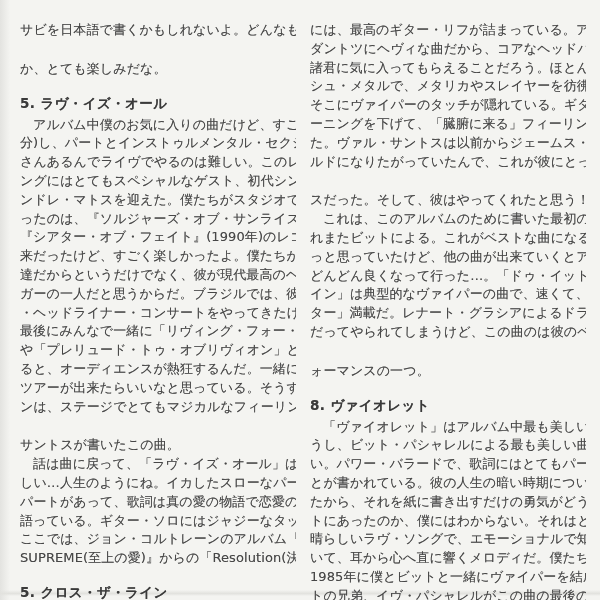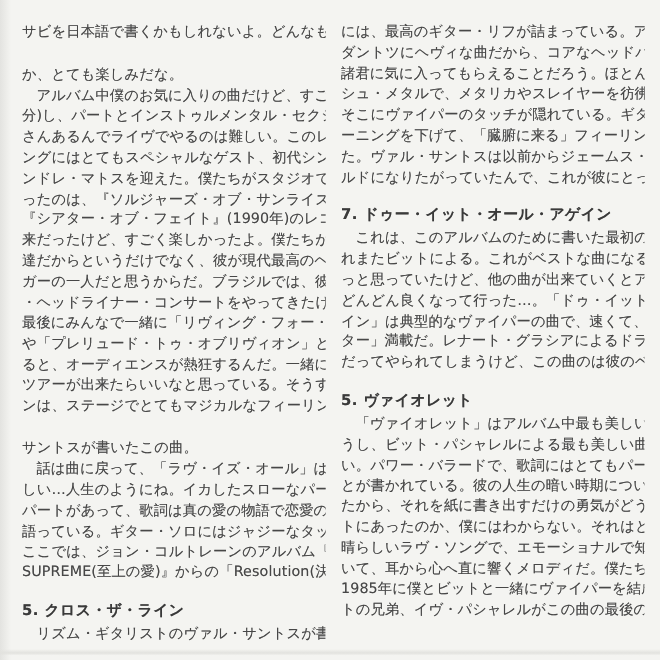--- a/index.html
+++ b/index.html
@@ -71,20 +71,21 @@
 
 <div class="page">
   <div class="edge-left"></div>
   <div class="edge-bottom"></div>
   <div class="columns">
     <div class="col">
         <div class="para">
           <div class="line">サビを日本語で書くかもしれないよ。どんなものになる</div>
           <div class="line last">か、とても楽しみだな。</div>
         </div>
+        <div class="heading">5. ラヴ・イズ・オール</div>
         <div class="para">
           <div class="line">　アルバム中僕のお気に入りの曲だけど、すごく長い(7</div>
           <div class="line">分)し、パートとインストゥルメンタル・セクションがたく</div>
           <div class="line">さんあるんでライヴでやるのは難しい。このレコーディ</div>
           <div class="line">ングにはとてもスペシャルなゲスト、初代シンガーのア</div>
           <div class="line">ンドレ・マトスを迎えた。僕たちがスタジオで一緒にな</div>
           <div class="line">ったのは、『ソルジャーズ・オブ・サンライズ』(1987年)と</div>
           <div class="line">『シアター・オブ・フェイト』(1990年)のレコーディング以</div>
           <div class="line">来だったけど、すごく楽しかったよ。僕たちが長年の友</div>
           <div class="line">達だからというだけでなく、彼が現代最高のヘヴィ・シン</div>
@@ -113,32 +114,33 @@
     <div class="col">
         <div class="para">
           <div class="line">には、最高のギター・リフが詰まっている。アルバム中、</div>
           <div class="line">ダントツにヘヴィな曲だから、コアなヘッドバンギング</div>
           <div class="line">諸君に気に入ってもらえることだろう。ほとんどスラッ</div>
           <div class="line">シュ・メタルで、メタリカやスレイヤーを彷彿させるけど、</div>
           <div class="line">そこにヴァイパーのタッチが隠れている。ギターのチュ</div>
           <div class="line">ーニングを下げて、「臓腑に来る」フィーリングを出してみ</div>
           <div class="line">た。ヴァル・サントスは以前からジェームス・ヘットフィー</div>
           <div class="line">ルドになりたがっていたんで、これが彼にとってのチャン</div>
+          <div class="line last">スだった。そして、彼はやってくれたと思う！</div>
         </div>
-        <div class="heading">7. ドゥー・イット・オール・アゲイン</div>
         <div class="para">
           <div class="line">　これは、このアルバムのために書いた最初の曲で、こ</div>
           <div class="line">れまたビットによる。これがベストな曲になると僕はず</div>
           <div class="line">っと思っていたけど、他の曲が出来ていくとアルバムは</div>
           <div class="line">どんどん良くなって行った…。「ドゥ・イット・オール・アゲ</div>
           <div class="line">イン」は典型的なヴァイパーの曲で、速くて、「ツイン・ギ</div>
           <div class="line">ター」満載だ。レナート・グラシアによるドラムにはいつ</div>
           <div class="line">だってやられてしまうけど、この曲のは彼のベスト・パフ</div>
+          <div class="line last">ォーマンスの一つ。</div>
         </div>
-        <div class="heading">5. ヴァイオレット</div>
+        <div class="heading">8. ヴァイオレット</div>
         <div class="para">
           <div class="line">　「ヴァイオレット」はアルバム中最も美しい曲だと思</div>
           <div class="line">うし、ビット・パシャレルによる最も美しい曲かもしれな</div>
           <div class="line">い。パワー・バラードで、歌詞にはとてもパーソナルなこ</div>
           <div class="line">とが書かれている。彼の人生の暗い時期についてだっ</div>
           <div class="line">たから、それを紙に書き出すだけの勇気がどうしてピッ</div>
           <div class="line">トにあったのか、僕にはわからない。それはともかく、素</div>
           <div class="line">晴らしいラヴ・ソングで、エモーショナルで知性に溢れて</div>
           <div class="line">いて、耳から心へ直に響くメロディだ。僕たちの親友で、</div>
           <div class="line">1985年に僕とビットと一緒にヴァイパーを結成したビッ</div>

